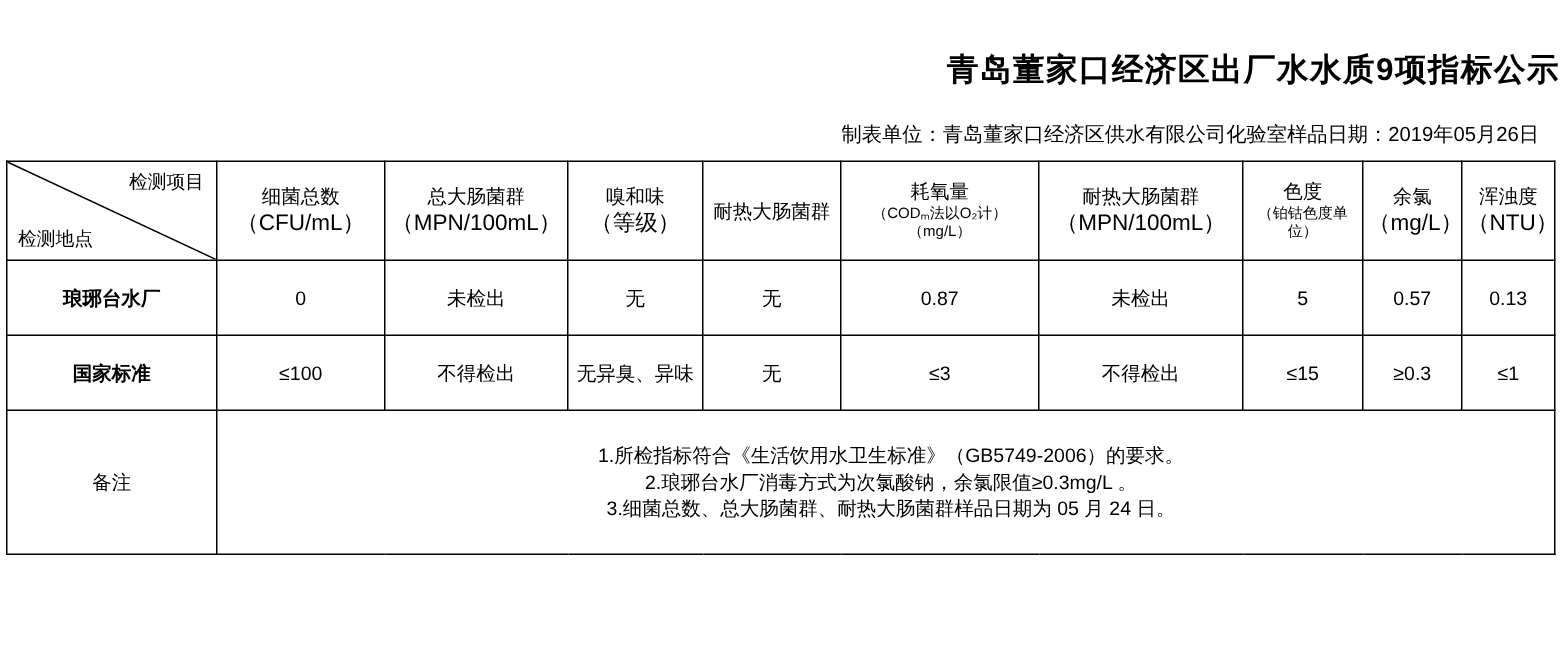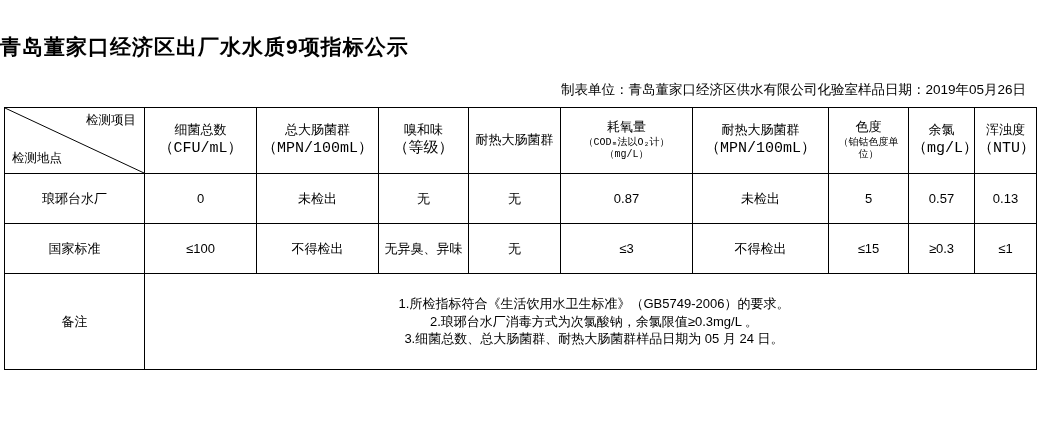--- a/index.html
+++ b/index.html
@@ -14,21 +14,21 @@
     color: #000000;
     overflow: hidden;
   }
   .page {
     position: relative;
     width: 1040px;
     height: 440px;
     box-sizing: border-box;
   }
   .doc-title {
-    text-align: left;
+    text-align: right;
     font-size: 21px;
     font-weight: bold;
     letter-spacing: 1px;
     padding-top: 34px;
     line-height: 1.2;
   }
   .meta-row {
     display: flex;
     justify-content: flex-end;
     align-items: flex-end;
@@ -48,21 +48,20 @@
     border: 1px solid #000000;
     text-align: center;
     vertical-align: middle;
     font-size: 13px;
     padding: 2px 3px;
     line-height: 1.35;
   }
   
   .hdr {
     height: 66px;
-    font-family: Liberation Mono, monospace;
   }
   .hdr td {
     font-size: 13px;
   }
   .hdr .unit {
     font-size: 15px;
     display: block;
   }
   .hdr .unit-small {
     font-size: 10px;
@@ -94,20 +93,21 @@
     left: 7px;
     bottom: 5px;
     font-size: 12.5px;
     white-space: nowrap;
   }
   .data-row {
     height: 50px;
   }
   .rowhead {
     font-size: 13.5px;
+    font-weight: bold;
   }
   .remark-row {
     height: 96px;
   }
   .remark-label {
     font-size: 13.5px;
   }
   .remark-body {
     text-align: center;
     vertical-align: middle;

